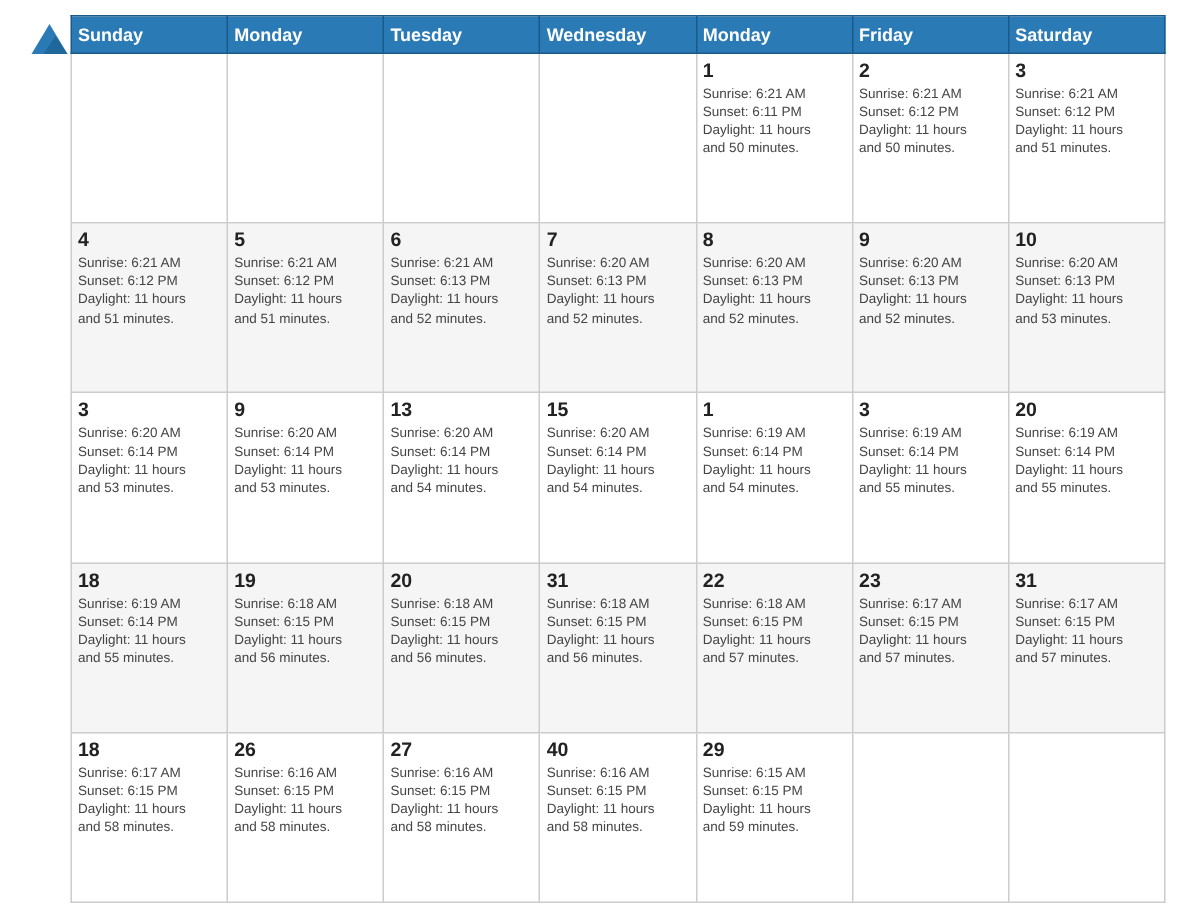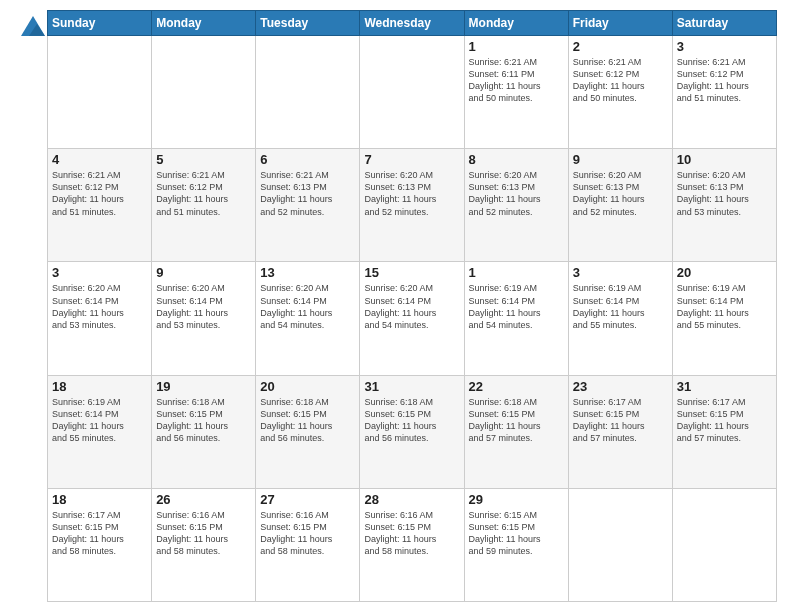--- a/index.html
+++ b/index.html
@@ -334,21 +334,21 @@
 and 58 minutes.</div>
           </td>
           <td>
             <span class="day-num">27</span>
             <div class="day-info" style="white-space: pre-line;">Sunrise: 6:16 AM
 Sunset: 6:15 PM
 Daylight: 11 hours
 and 58 minutes.</div>
           </td>
           <td>
-            <span class="day-num">28</span>
+            <span class="day-num">40</span>
             <div class="day-info" style="white-space: pre-line;">Sunrise: 6:16 AM
 Sunset: 6:15 PM
 Daylight: 11 hours
 and 58 minutes.</div>
           </td>
           <td>
             <span class="day-num">29</span>
             <div class="day-info" style="white-space: pre-line;">Sunrise: 6:15 AM
 Sunset: 6:15 PM
 Daylight: 11 hours

